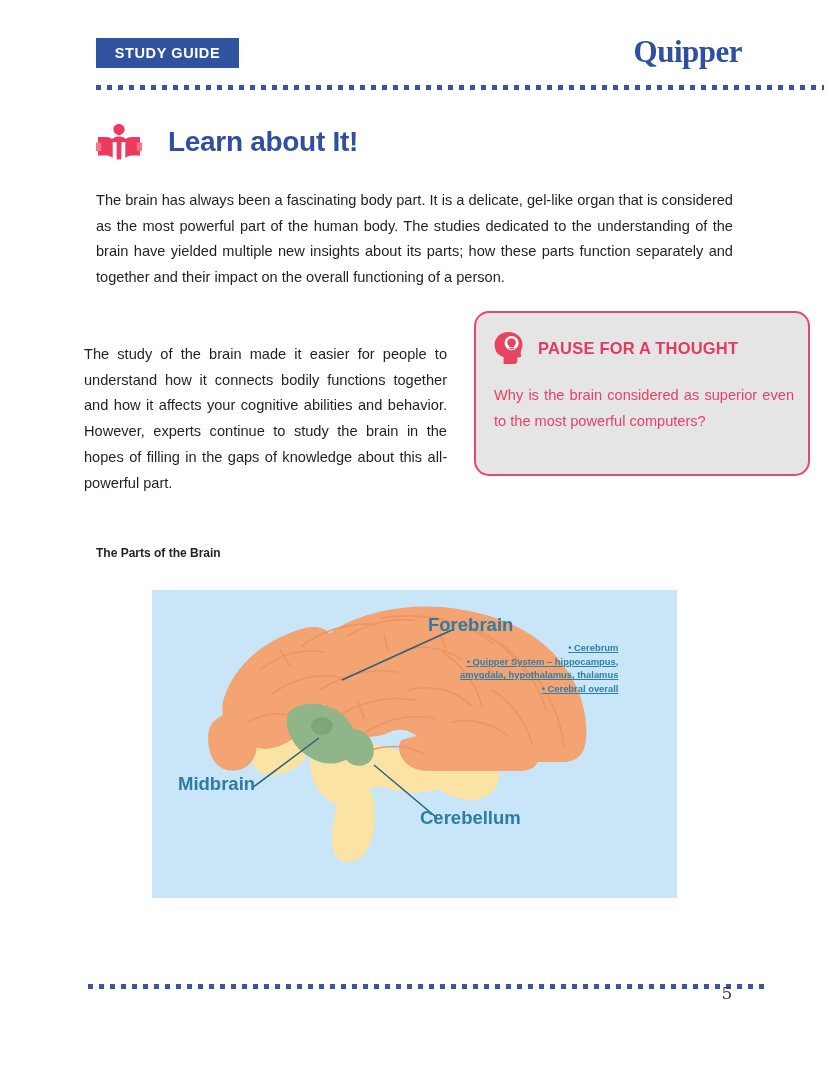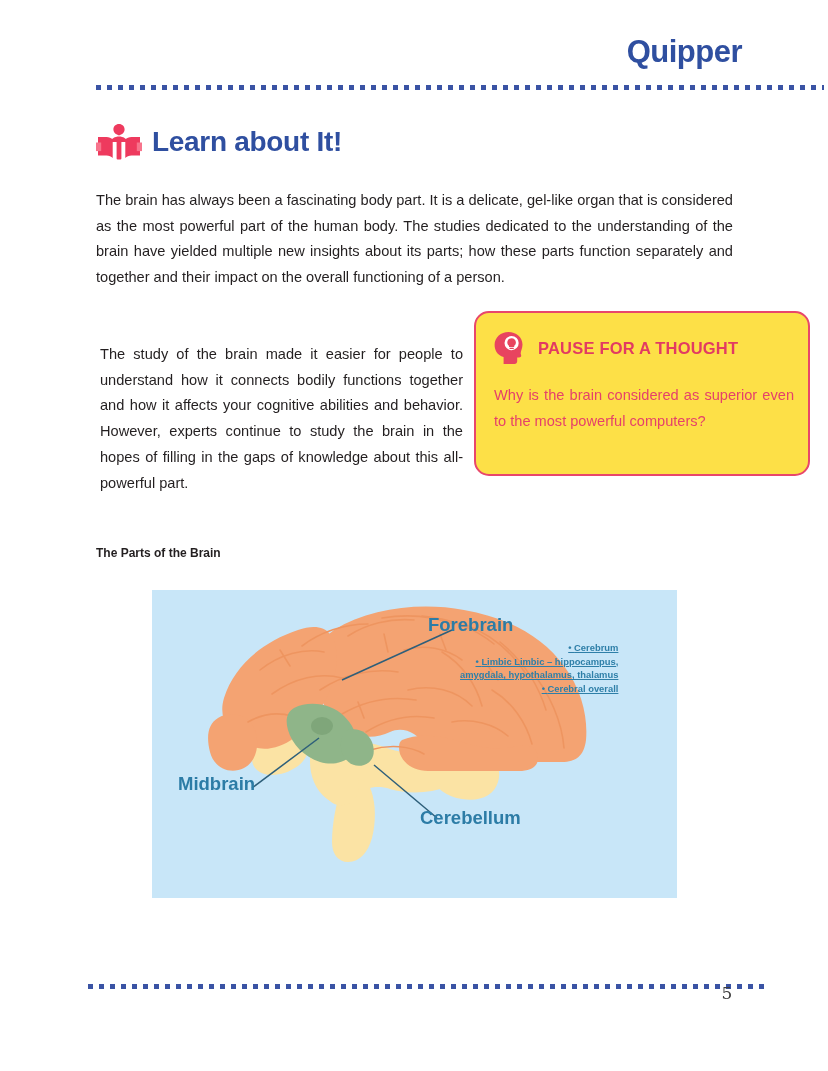--- a/index.html
+++ b/index.html
@@ -43,21 +43,21 @@
   }
 
   .brand-logo {
     position: absolute;
     right: 86px;
     top: 34px;
     font-size: 31px;
     font-weight: bold;
     color: #2F4FA0;
     letter-spacing: -0.5px;
-    font-family: Liberation Sans, sans-serif;
+    font-family: Liberation Serif, serif;
   }
 
   
   .dotted-rule {
     position: absolute;
     height: 5px;
     background-image: repeating-linear-gradient(
         to right,
         #3A53A4 0px, #3A53A4 5px,
         rgba(0,0,0,0) 5px, rgba(0,0,0,0) 11px);
@@ -76,62 +76,62 @@
     color: #3f3f3f;
   }
 
   
   .section-head {
     position: absolute;
     left: 96px;
     top: 122px;
     display: flex;
     align-items: center;
-    gap: 10px;
+    gap: 26px;
   }
   .section-head .title {
     font-size: 28px;
     font-weight: bold;
     color: #2F4FA0;
     letter-spacing: -0.3px;
   }
   .reader-icon { width: 46px; height: 40px; display: block; }
 
   
   .para {
     position: absolute;
     font-size: 14.6px;
     line-height: 25.7px;
     color: #231f20;
     text-align: justify;
     text-justify: inter-word;
   }
   .para-1 { left: 96px; top: 188px; width: 637px; }
-  .para-2 { left: 100px; top: 342px; width: 363px; }
+  .para-2 { left: 84px; top: 342px; width: 363px; }
 
   .subhead {
     position: absolute;
     left: 96px;
     top: 546px;
     font-size: 12px;
     font-weight: bold;
     color: #231f20;
   }
 
   
   .callout {
     position: absolute;
     left: 474px;
     top: 311px;
     width: 336px;
     height: 165px;
     border: 2.4px solid #E8476B;
     border-radius: 15px;
     box-sizing: border-box;
-    background: #fde047;
+    background: #e5e5e5;
   }
   .callout-head {
     position: absolute;
     left: 18px;
     top: 18px;
     display: flex;
     align-items: center;
     gap: 12px;
   }
   .callout-head .ct {
@@ -186,20 +186,21 @@
   .fore-list  { left: 452px; top: 641px; }
   .mid-title  { left: 178px; top: 773px; }
   .hind-title { left: 420px; top: 807px; }
   .hind-list  { left: 430px; top: 833px; }
 </style>
 </head>
 <body>
 
 <div class="page">
 
+  <div class="study-badge">STUDY GUIDE</div>
   <div class="brand-logo">Quipper</div>
 
   <div class="dotted-rule rule-top"></div>
 
   <div class="section-head">
     <span>
       <svg class="reader-icon" viewBox="0 0 46 40" xmlns="http://www.w3.org/2000/svg">
         <path d="M23 2c3.2 0 5.6 2.4 5.6 5.4 0 2.1-1.2 3.9-3 4.8l-2.6 1.4-2.6-1.4c-1.8-.9-3-2.7-3-4.8C17.4 4.4 19.8 2 23 2z" fill="#EE3A5E"></path>
         <path d="M23 14.5c4.2 0 7.6 2.2 8.8 5.4H14.2c1.2-3.2 4.6-5.4 8.8-5.4z" fill="#EE3A5E"></path>
         <path d="M2 15h8.5c2.6 0 4.8 1 6.2 2.6V36c-1.4-1.6-3.6-2.6-6.2-2.6H2V15z" fill="#EE3A5E"></path>
@@ -309,21 +310,21 @@
         <line x1="190" y1="90" x2="300" y2="40"></line>
         <line x1="167" y1="148" x2="100" y2="198"></line>
         <line x1="222" y1="175" x2="285" y2="228"></line>
       </g>
     </svg>
   </div>
 
   <div class="lbl lbl-main fore-title">Forebrain</div>
   <div class="lbl lbl-sub fore-list">
     <div>• <span>Cerebrum</span></div>
-    <div>• <span>Limbic Limbic – hippocampus,</span></div>
+    <div>• <span>Quipper System – hippocampus,</span></div>
     <div class="cont"><span>amygdala, hypothalamus, thalamus</span></div>
     <div>• <span>Cerebral overall</span></div>
   </div>
 
   <div class="lbl lbl-main mid-title">Midbrain</div>
 
   <div class="lbl lbl-main hind-title">Cerebellum</div>
 
   <div class="dotted-rule rule-bot"></div>
   <div class="page-number">5</div>

